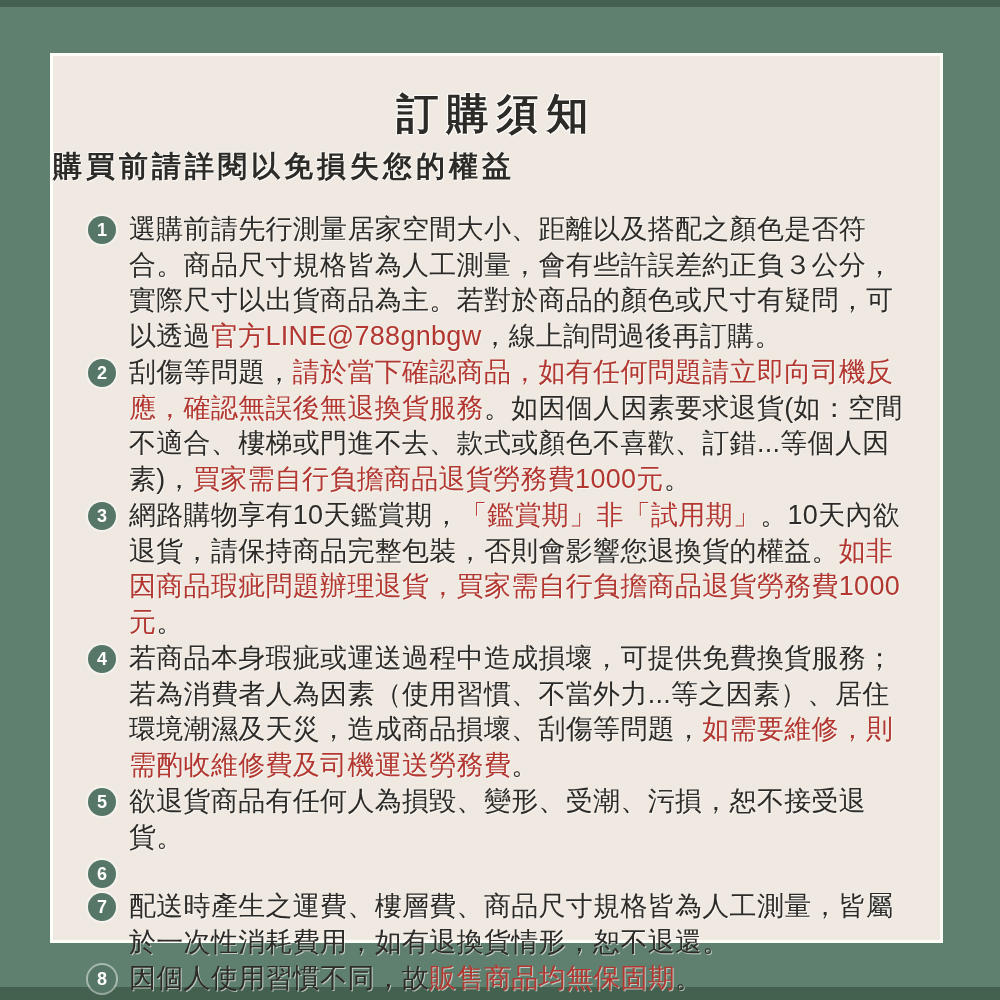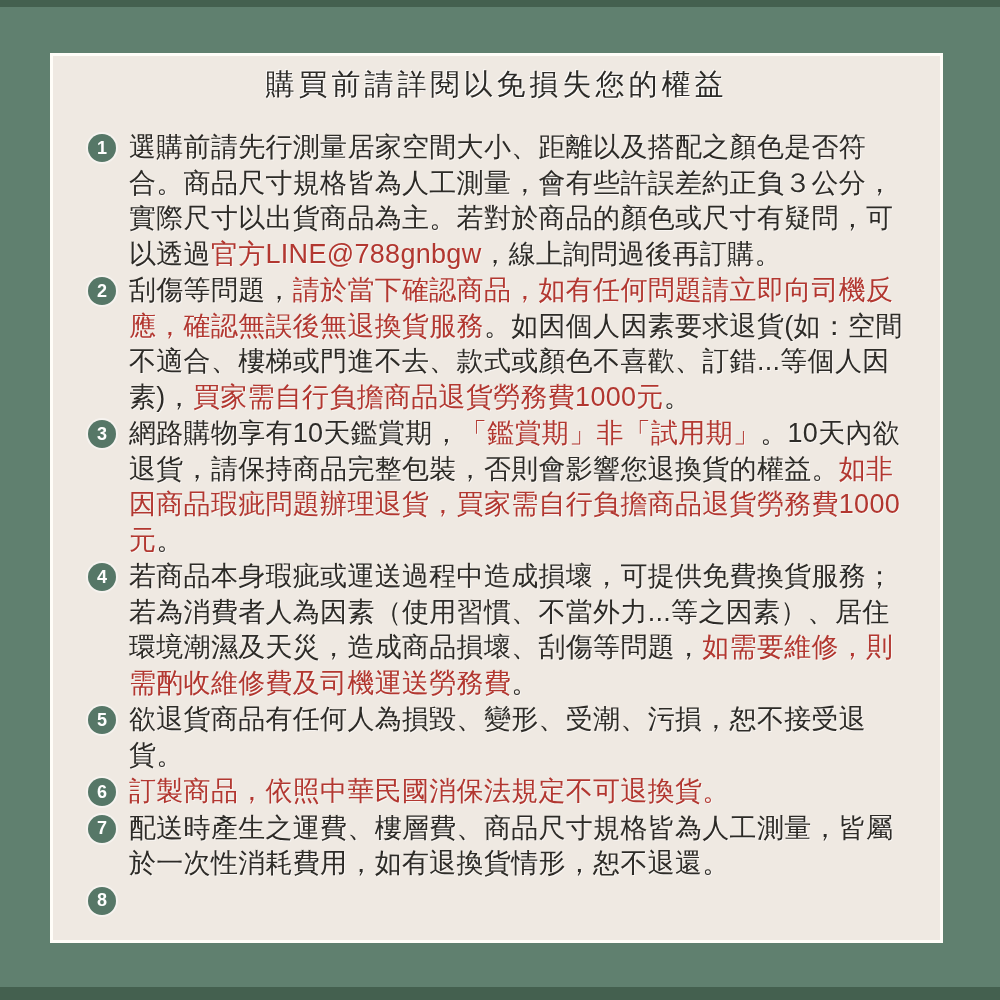--- a/index.html
+++ b/index.html
@@ -43,24 +43,24 @@
     letter-spacing: 8px;
     color: #2D2B27;
     text-shadow:
       -1px -1px 0 rgba(255,255,255,.85),
        1px -1px 0 rgba(255,255,255,.85),
       -1px  1px 0 rgba(255,255,255,.85),
        1px  1px 0 rgba(255,255,255,.85);
   }
   .subtitle {
     margin: 13px 0 0 0;
-    text-align: center;
+    text-align: left;
     font-size: 29px;
     line-height: 30px;
-    font-weight: normal;
+    font-weight: bold;
     letter-spacing: 4px;
     color: #2D2B27;
     text-shadow:
       -1px -1px 0 rgba(255,255,255,.8),
        1px  1px 0 rgba(255,255,255,.8);
   }
 
   .notices {
     margin: 31px 30px 0 35px;
     padding: 0;
@@ -99,20 +99,21 @@
     color: #B23730;
   }
 </style>
 </head>
 <body>
 
 <div class="edge-strip edge-top"></div>
 <div class="edge-strip edge-bottom"></div>
 
 <div class="card">
+  <h1 class="title">訂購須知</h1>
   <h2 class="subtitle">購買前請詳閱以免損失您的權益</h2>
   <ol class="notices">
   <li class="notice-item">
     <span class="badge">1</span>
     <span class="notice-text"><span>選購前請先行測量居家空間大小、距離以及搭配之顏色是否符合。商品尺寸規格皆為人工測量，會有些許誤差約正負３公分，實際尺寸以出貨商品為主。若對於商品的顏色或尺寸有疑問，可以透過</span><span class="red">官方LINE@788gnbgw</span><span>，線上詢問過後再訂購。</span></span>
   </li>
 
   <li class="notice-item">
     <span class="badge">2</span>
     <span class="notice-text"><span>刮傷等問題，</span><span class="red">請於當下確認商品，如有任何問題請立即向司機反應，確認無誤後無退換貨服務</span><span>。如因個人因素要求退貨(如：空間不適合、樓梯或門進不去、款式或顏色不喜歡、訂錯...等個人因素)，</span><span class="red">買家需自行負擔商品退貨勞務費1000元</span><span>。</span></span>
@@ -128,25 +129,25 @@
     <span class="notice-text"><span>若商品本身瑕疵或運送過程中造成損壞，可提供免費換貨服務；若為消費者人為因素（使用習慣、不當外力...等之因素）、居住環境潮濕及天災，造成商品損壞、刮傷等問題，</span><span class="red">如需要維修，則需酌收維修費及司機運送勞務費</span><span>。</span></span>
   </li>
 
   <li class="notice-item">
     <span class="badge">5</span>
     <span class="notice-text"><span>欲退貨商品有任何人為損毀、變形、受潮、污損，恕不接受退貨。</span></span>
   </li>
 
   <li class="notice-item">
     <span class="badge">6</span>
-    <span class="notice-text"><span class="red">訂製商品，依照中華民國消保法規定不可退換貨。</span></span>
   </li>
 
   <li class="notice-item">
     <span class="badge">7</span>
     <span class="notice-text"><span>配送時產生之運費、樓層費、商品尺寸規格皆為人工測量，皆屬於一次性消耗費用，如有退換貨情形，恕不退還。</span></span>
   </li>
 
   <li class="notice-item">
     <span class="badge">8</span>
+    <span class="notice-text"><span>因個人使用習慣不同，故</span><span class="red">販售商品均無保固期</span><span>。</span></span>
   </li>
 </ol>
 </div>
 
 </body></html>

